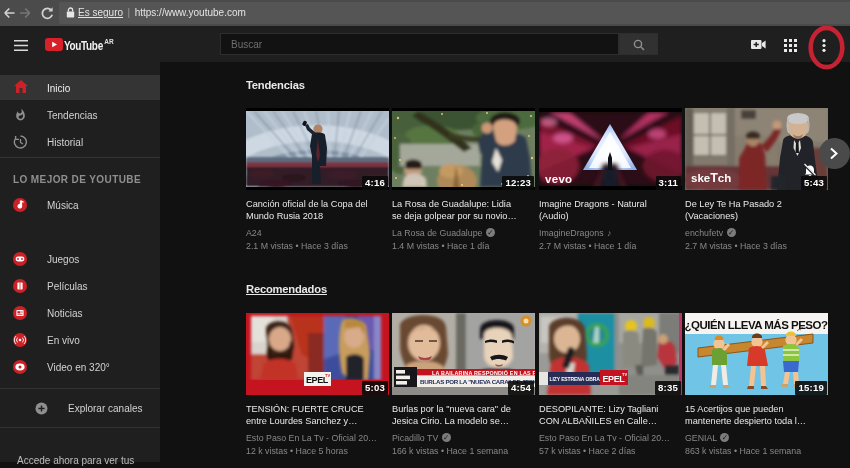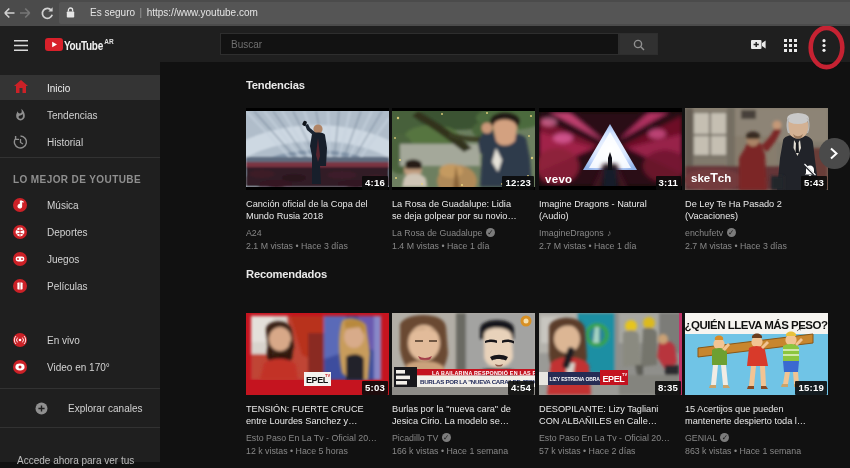--- a/index.html
+++ b/index.html
@@ -36,21 +36,21 @@
       <path d="M16 7 H25.7 M25.7 7 L21.2 2.5 M25.7 7 L21.2 11.5"></path>
     </g>
     <g stroke="#d2d2d2" stroke-width="1.7" fill="none">
       <path d="M47.3 4.2 A5 5 0 1 0 48.2 8.8"></path>
     </g>
     <path d="M48.6 1.2 L48.6 5.4 L44.4 5.4 Z" fill="#d2d2d2"></path>
   </svg>
   <div id="urlfield" class="abs"><svg style="margin-left:7px;vertical-align:-1.5px;" width="9" height="11" viewBox="0 0 9 11">
         <rect x="0.8" y="4.5" width="7.4" height="6" rx="0.8" fill="#e6e6e6"></rect>
         <path d="M2.4 4.5 V3.1 a2.1 2.1 0 0 1 4.2 0 V4.5" stroke="#e6e6e6" stroke-width="1.3" fill="none"></path>
-      </svg><span style="margin-left:15px; color:#e4e4e4;">Es seguro</span><span style="margin:0 4.5px; color:#9a9a9a;">|</span><span style="color:#e4e4e4;">https://www.youtube.com</span>
+      </svg><span style="margin-left:3px; color:#e4e4e4;text-decoration:underline;">Es seguro</span><span style="margin:0 4.5px; color:#9a9a9a;">|</span><span style="color:#e4e4e4;">https://www.youtube.com</span>
   </div>
 </div>
 
 <div id="ythead" class="abs">
   <svg class="abs" style="left:13.5px;top:13.5px;" width="14" height="11" viewBox="0 0 14 11">
     <g stroke="#dadada" stroke-width="1.5">
         <path d="M0 0.75h14M0 5.5h14M0 10.25h14"></path>
       </g>
   </svg>
   <svg class="abs" style="left:44.5px;top:12px;" width="18" height="13" viewBox="0 0 18 13">
@@ -123,73 +123,74 @@
   </div>
   <div class="sdivider" style="top:95px;"></div>
   <div class="abs" style="left:13px;top:112px;font-size:10px;font-weight:bold;color:#8f8f8f;letter-spacing:0.4px;">LO MEJOR DE YOUTUBE</div>
 
   <div class="sitem" style="top:130px;text-align:center;">
       <div class="redcirc"><svg width="14" height="14" viewBox="0 0 14 14">
           <path d="M8.6 3 V8.2 A1.8 1.8 0 1 1 7.4 6.5 V3 Z M8.6 3 L10.6 4.2" stroke="#fff" stroke-width="1.1" fill="#fff"></path>
         </svg></div>
       <span class="txt">Música</span>
     </div>
-  <div class="sitem" style="top:157px;">
-      <div class="redcirc"><svg width="14" height="14" viewBox="0 0 14 14">
-          <circle cx="7" cy="7" r="4.4" fill="#fff"></circle>
-          <path d="M3 4.5 C5 6 9 6 11 4.5 M3 9.5 C5 8 9 8 11 9.5 M7 2.5 V11.5" stroke="#cc2127" stroke-width="0.9" fill="none"></path>
-        </svg></div>
-      <span class="txt">Deportes</span>
-    </div>
   <div class="sitem" style="top:184px;">
       <div class="redcirc"><svg width="14" height="14" viewBox="0 0 14 14">
           <rect x="2.6" y="4.6" width="8.8" height="4.8" rx="2.4" fill="#fff"></rect>
           <circle cx="5" cy="7" r="0.9" fill="#cc2127"></circle>
           <circle cx="9" cy="7" r="0.9" fill="#cc2127"></circle>
         </svg></div>
       <span class="txt">Juegos</span>
     </div>
   <div class="sitem" style="top:211px;">
       <div class="redcirc"><svg width="14" height="14" viewBox="0 0 14 14">
           <rect x="4.4" y="3.4" width="5.2" height="7.2" rx="0.8" fill="#fff"></rect>
           <path d="M7 3.4 V10.6" stroke="#cc2127" stroke-width="0.8"></path>
         </svg></div>
       <span class="txt">Películas</span>
     </div>
+  <div class="sitem" style="top:238px;">
+      <div class="redcirc"><svg width="14" height="14" viewBox="0 0 14 14">
+          <rect x="3.4" y="4" width="7.2" height="6" rx="0.8" fill="#fff"></rect>
+          <rect x="4.4" y="5.2" width="3" height="2.2" fill="#cc2127"></rect>
+          <path d="M8.4 5.4 H9.6 M8.4 6.6 H9.6 M4.4 8.4 H9.6" stroke="#cc2127" stroke-width="0.7"></path>
+        </svg></div>
+      <span class="txt">Noticias</span>
+    </div>
   <div class="sitem" style="top:265px;">
       <div class="redcirc"><svg width="14" height="14" viewBox="0 0 14 14">
           <circle cx="7" cy="7" r="1.3" fill="#fff"></circle>
           <path d="M4.6 4.6 a3.4 3.4 0 0 0 0 4.8 M9.4 4.6 a3.4 3.4 0 0 1 0 4.8" stroke="#fff" stroke-width="0.9" fill="none"></path>
           <path d="M3 3 a5.6 5.6 0 0 0 0 8 M11 3 a5.6 5.6 0 0 1 0 8" stroke="#fff" stroke-width="0.9" fill="none"></path>
         </svg></div>
       <span class="txt">En vivo</span>
     </div>
   <div class="sitem" style="top:292px;">
       <div class="redcirc"><svg width="14" height="14" viewBox="0 0 14 14">
           <ellipse cx="7" cy="7" rx="4.6" ry="3.4" fill="#fff"></ellipse>
           <circle cx="7" cy="7" r="1.5" fill="#cc2127"></circle>
         </svg></div>
-      <span class="txt">Video en 170°</span>
+      <span class="txt">Video en 320°</span>
     </div>
 
   <div class="sdivider" style="top:326px;"></div>
   <div class="sitem" style="top:333px;margin-left:21px;">
     <svg style="position:absolute;left:14px;top:7px;" width="13" height="13" viewBox="0 0 13 13">
         <circle cx="6.5" cy="6.5" r="6" fill="#8f8f8f"></circle>
         <path d="M6.5 3.4 V9.6 M3.4 6.5 H9.6" stroke="#1f1f1f" stroke-width="1.4"></path>
       </svg>
     <span class="txt">Explorar canales</span>
   </div>
   <div class="sdivider" style="top:365px;"></div>
   <div class="abs" style="left:17px;top:376px;width:130px;font-size:10px;color:#bdbdbd;line-height:13.5px;margin-top:16px;">Accede ahora para ver tus canales y</div>
 </div>
 
 <div id="content">
   <div class="sechead" style="top:79px;">Tendencias</div>
-  <div class="sechead" style="top:268px;">Recomendados</div>
+  <div class="sechead" style="top:283px;text-decoration:underline;">Recomendados</div>
 
   <div class="card" style="left:246px;top:108px;">
     <div class="thumb" id="th1"><svg width="143" height="82" viewBox="0 0 143 82">
       <defs>
             <filter id="b1" x="-30%" y="-30%" width="160%" height="160%">
               <feGaussianBlur stdDeviation="1.2"></feGaussianBlur>
             </filter>
           </defs>
       <rect width="143" height="82" fill="#000"></rect>
       <rect x="0" y="3" width="143" height="76" fill="#b0bdca"></rect>

